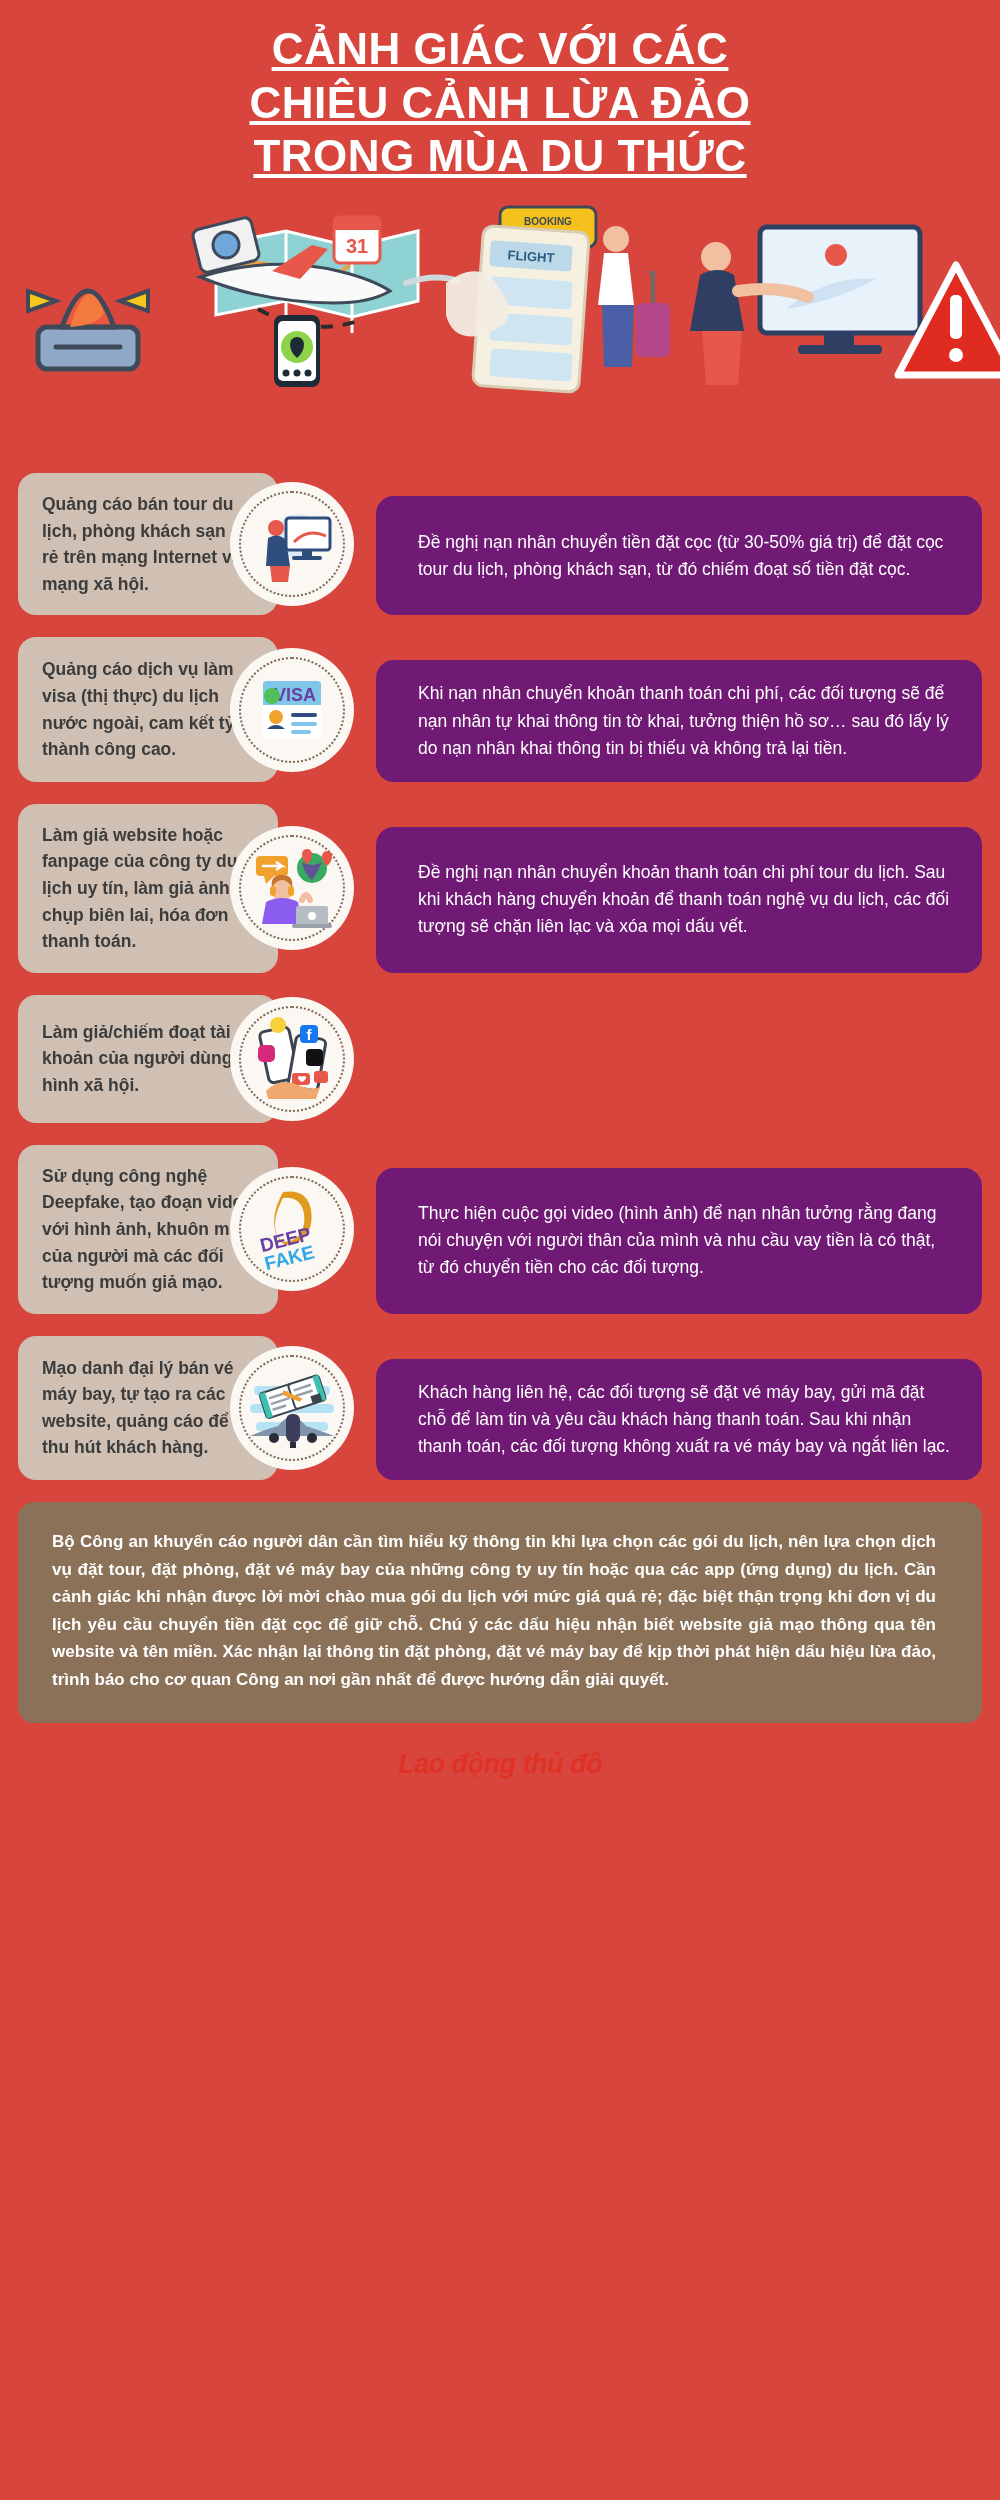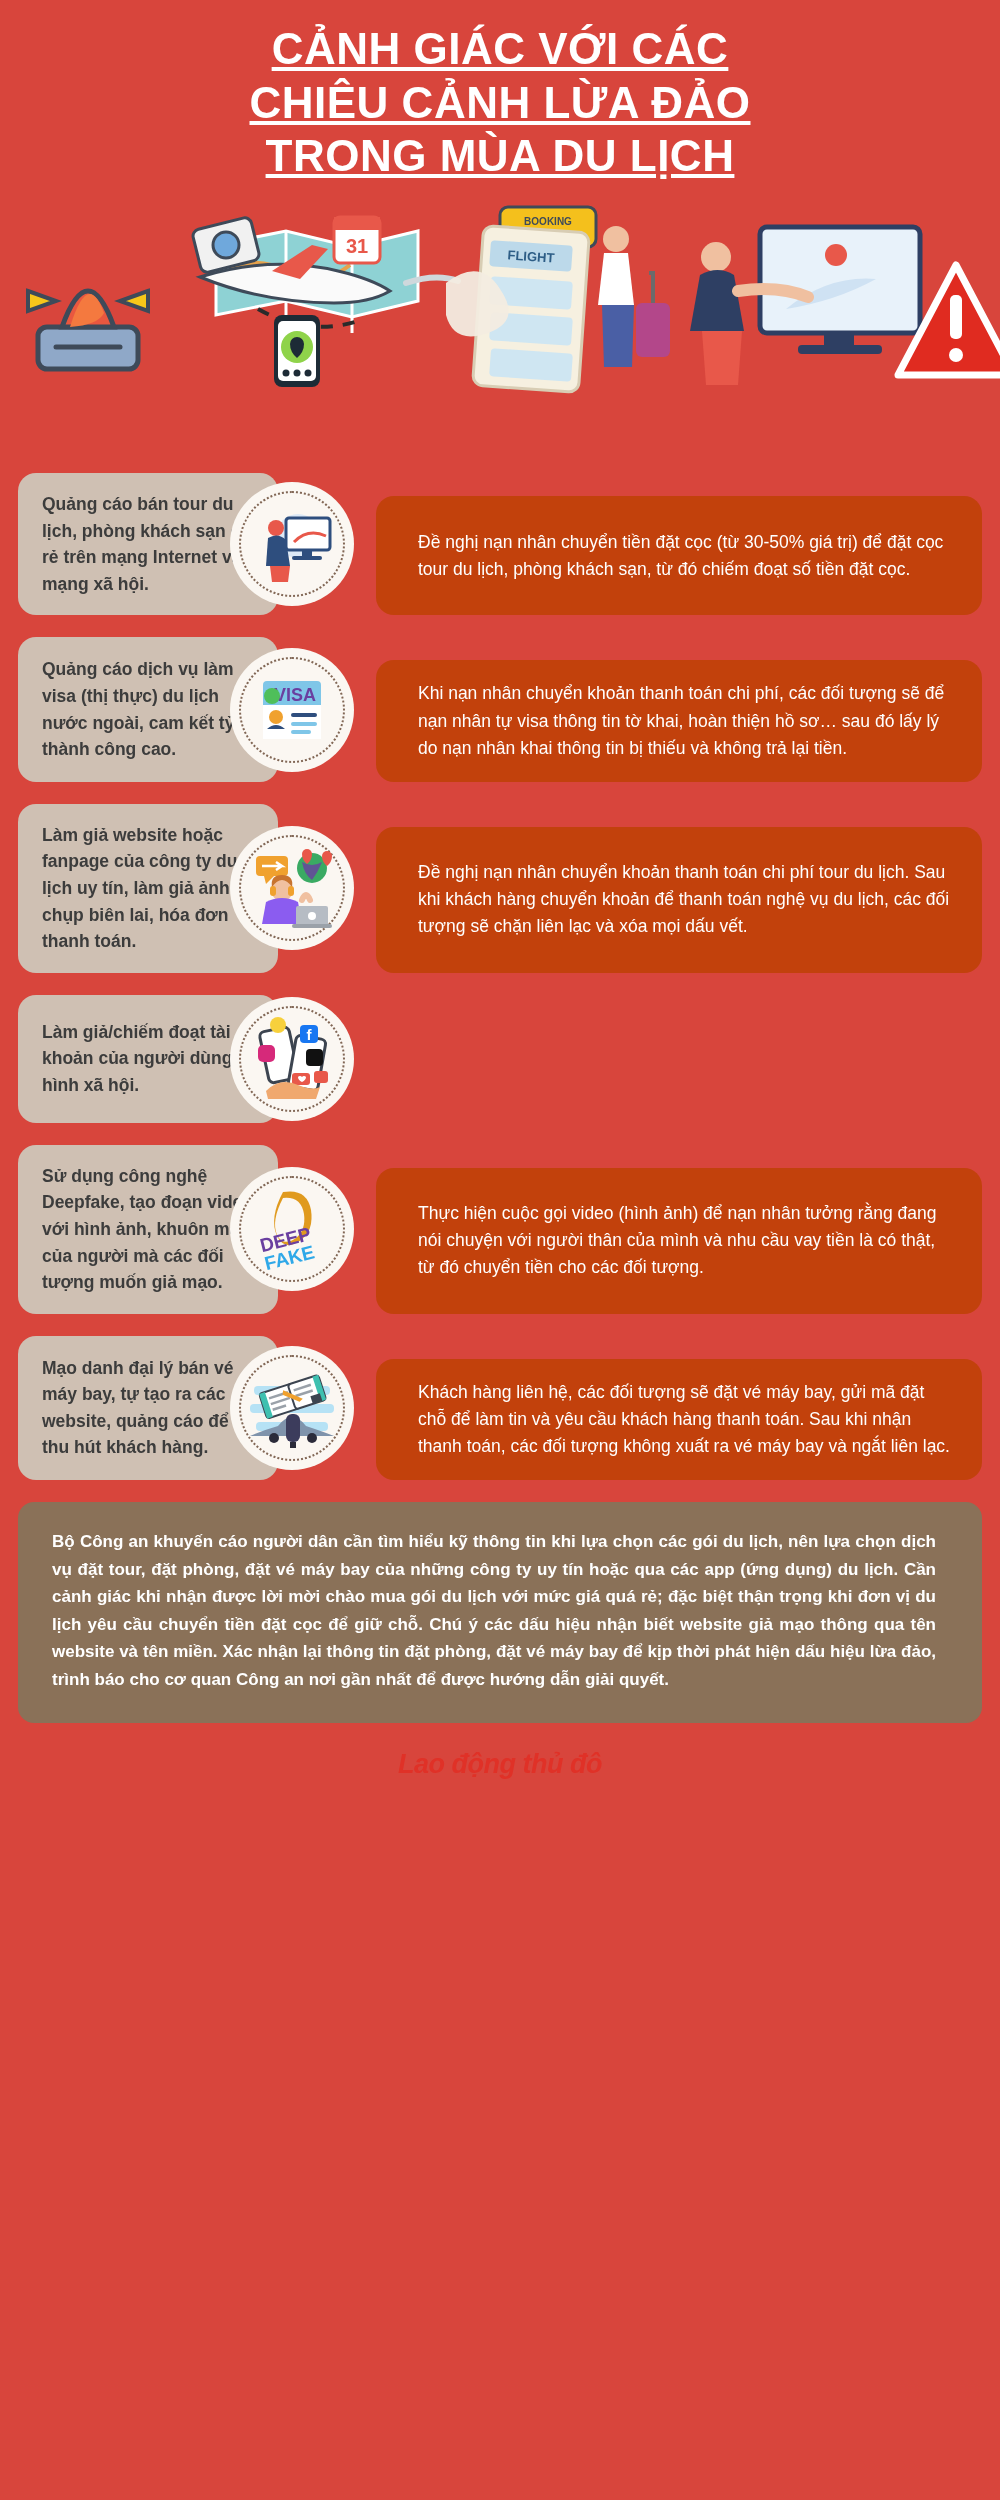--- a/index.html
+++ b/index.html
@@ -55,21 +55,21 @@
     z-index: 2;
   }
   .card-left p {
     color: #3c3c3c;
     font-weight: bold;
     font-size: 17.5px;
     line-height: 1.52;
   }
   .card-right {
     flex: 1;
-    background: #c2410c;
+    background: #701a75;
     border-radius: 18px;
     margin-left: 98px;
     padding: 20px 26px 20px 42px;
     display: flex;
     align-items: center;
     position: relative;
     z-index: 1;
     margin-top: 23px;
   }
   .card-right p {
@@ -129,21 +129,21 @@
     letter-spacing: -0.5px;
   }
 </style>
 </head>
 <body>
 
 <div class="header">
   <h1 class="title">
     <span class="tline">CẢNH GIÁC VỚI CÁC</span>
     <span class="tline">CHIÊU CẢNH LỪA ĐẢO</span>
-    <span class="tline">TRONG MÙA DU LỊCH</span>
+    <span class="tline">TRONG MÙA DU THỨC</span>
   </h1>
 </div>
 
 <div class="hero">
   <svg width="1000" height="200" viewBox="0 0 1000 200" xmlns="http://www.w3.org/2000/svg">
 
     <g>
       <rect x="38" y="128" width="100" height="42" rx="9" fill="#8fa8c8" stroke="#3e4a59" stroke-width="5"></rect>
       <path d="M62 128 q26 -72 52 0 z" fill="#e9573f" stroke="#3e4a59" stroke-width="5"></path>
       <path d="M70 128 q18 -58 34 -14 q-6 12 -34 14z" fill="#f4793f"></path>
@@ -266,21 +266,21 @@
         <text x="46" y="34" font-size="18" font-weight="bold" fill="#6a3fa0" text-anchor="middle" font-family="Liberation Sans, sans-serif">VISA</text>
         <circle cx="23" cy="29" r="8" fill="#4fbf5a"></circle>
         <circle cx="27" cy="50" r="7" fill="#f0a12e"></circle>
         <path d="M18 62 q9 -8 18 0 z" fill="#2e4e7e"></path>
         <rect x="42" y="46" width="26" height="4" rx="2" fill="#2e4e7e"></rect>
         <rect x="42" y="55" width="26" height="4" rx="2" fill="#7fc6e8"></rect>
         <rect x="42" y="63" width="20" height="4" rx="2" fill="#7fc6e8"></rect>
       </svg>
     </div>
     <div class="card-right">
-      <p>Khi nạn nhân chuyển khoản thanh toán chi phí, các đối tượng sẽ để nạn nhân tự visa thông tin tờ khai, hoàn thiện hồ sơ… sau đó lấy lý do nạn nhân khai thông tin bị thiếu và không trả lại tiền.</p>
+      <p>Khi nạn nhân chuyển khoản thanh toán chi phí, các đối tượng sẽ để nạn nhân tự khai thông tin tờ khai, tưởng thiện hồ sơ… sau đó lấy lý do nạn nhân khai thông tin bị thiếu và không trả lại tiền.</p>
     </div>
   </div>
 
   <div class="row">
     <div class="card-left">
       <p>Làm giả website hoặc fanpage của công ty du lịch uy tín, làm giả ảnh chụp biên lai, hóa đơn thanh toán.</p>
     </div>
     <div class="medallion">
       <div class="dotring"></div>
       <svg width="88" height="88" viewBox="0 0 88 88">

